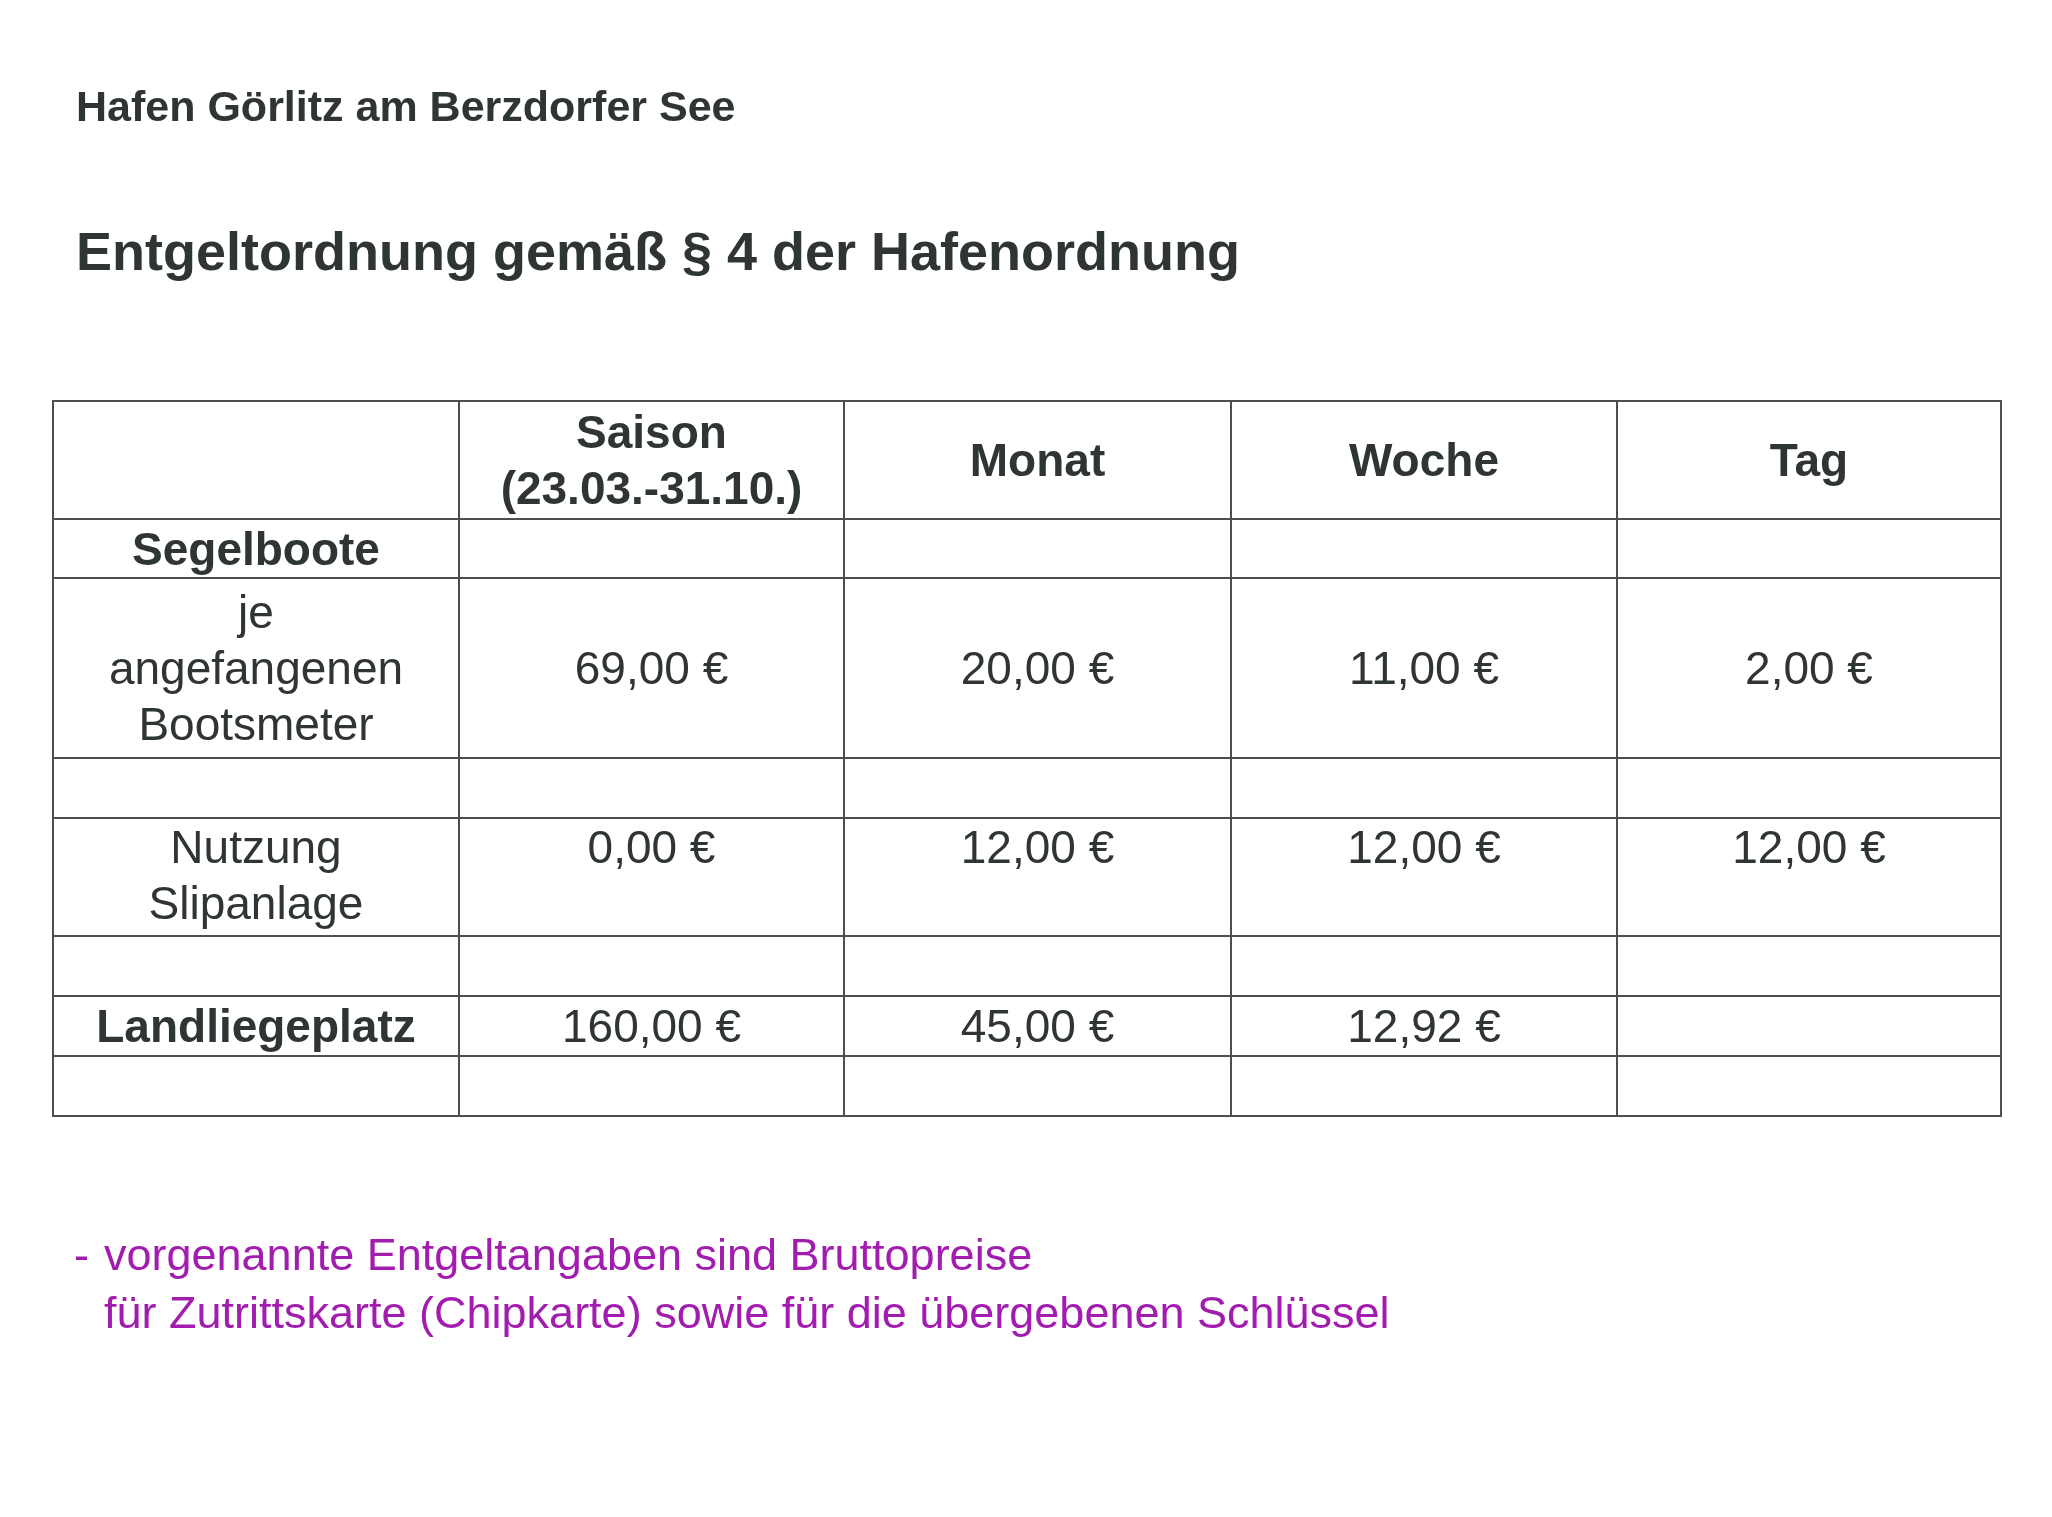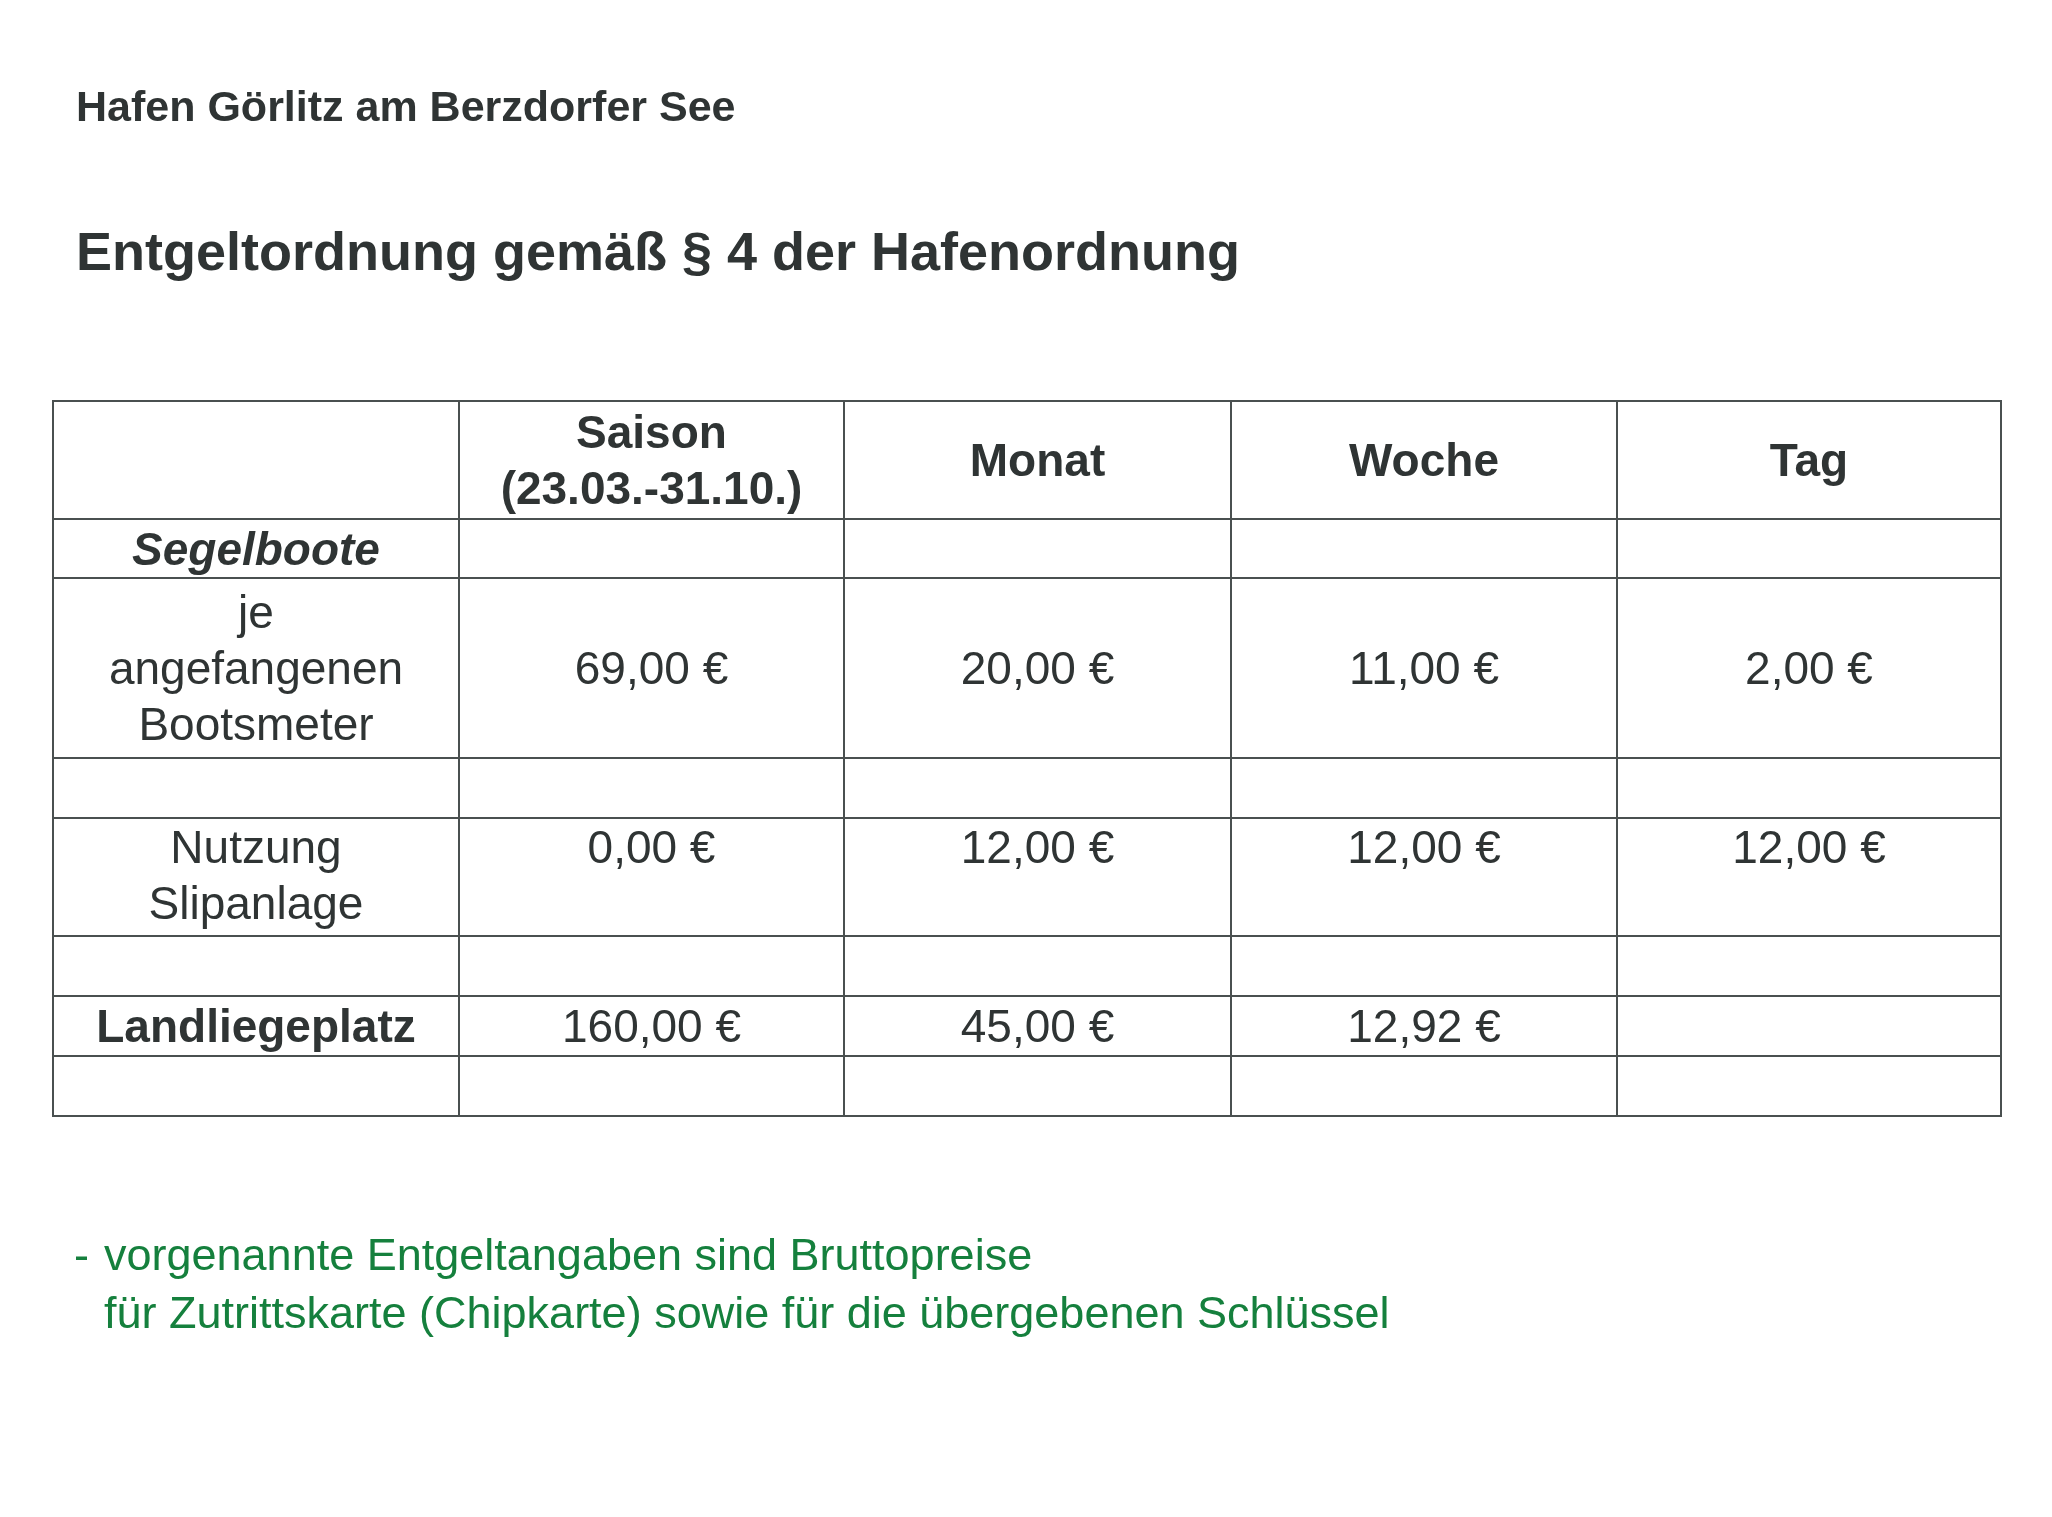--- a/index.html
+++ b/index.html
@@ -33,30 +33,30 @@
     line-height: 56px;
     color: #2f3434;
   }
   table.fees th { font-weight: bold; vertical-align: middle; }
   .c0 { width: 406px; }
   .c1 { width: 385px; }
   .c2 { width: 387px; }
   .c3 { width: 386px; }
   .c4 { width: 384px; }
   tr.r-head td, tr.r-head th { height: 116px; }
-  tr.r-sec td { height: 57px; font-style: italic; }
+  tr.r-sec td { height: 57px; }
   tr.r-boat td { height: 178px; vertical-align: middle; }
   tr.r-empty td { height: 58px; }
   tr.r-slip td { height: 116px; vertical-align: top; text-align: center; }
   tr.r-land td { height: 58px; vertical-align: middle; }
   .bold { font-weight: bold; }
   .notes {
     position: absolute; left: 74px; top: 1226px;
     font-size: 45px; line-height: 58px;
-    color: #15803d;
+    color: #a21caf;
   }
   .note { white-space: nowrap; }
   .note .dash { display: inline-block; width: 30px; }
 </style>
 </head>
 <body>
 
 <div class="h1">Hafen Görlitz am Berzdorfer See</div>
 <div class="h2">Entgeltordnung gemäß § 4 der Hafenordnung</div>
 

